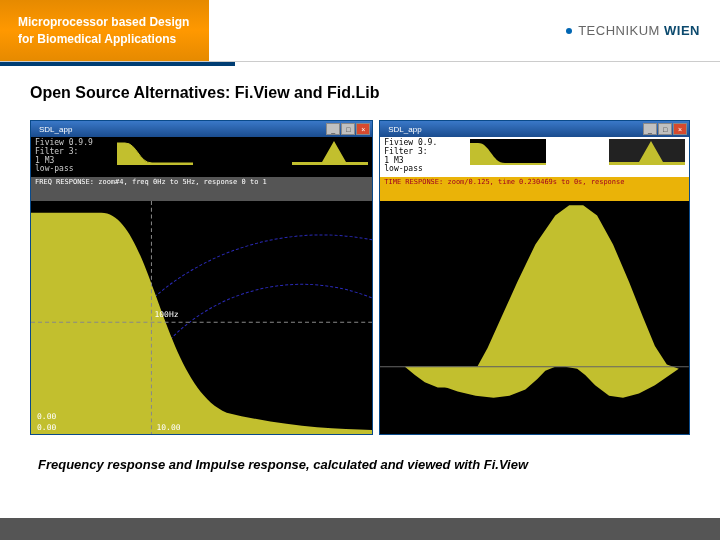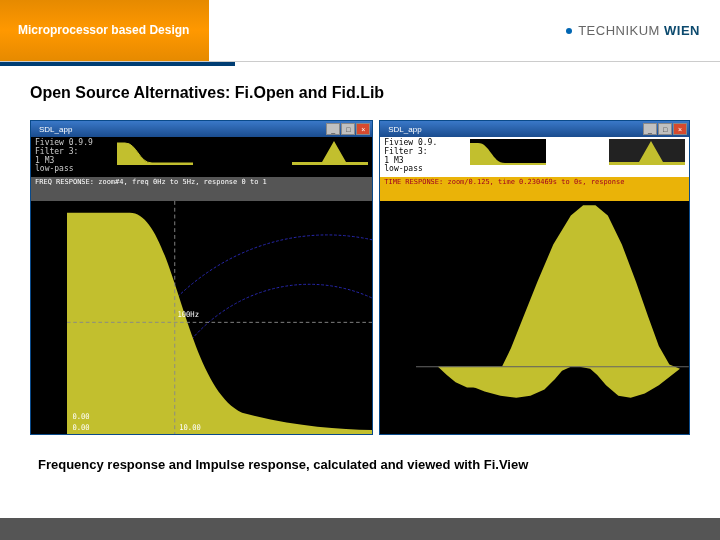--- a/index.html
+++ b/index.html
@@ -33,52 +33,53 @@
   .info-line { white-space: nowrap; }
   .mini-plot { position: absolute; top: 2px; height: 26px; background: #000; }
   .mini1 { left: 86px; width: 76px; }
   .mini2 { right: 4px; width: 76px; }
   .mini-curve { width: 100%; height: 100%; }
 
   .status-bar { background: #555; color: #fff; font-family: monospace; font-size: 7px; height: 24px; padding: 1px 4px; white-space: nowrap; overflow: hidden; }
   .cursor-bar { display:flex; gap:4px; align-items:center; }
   .cursor-bar span:first-child { background:#555; color:#fff; padding:0 3px; }
 
-  .plot-area { flex: 1; background: #000; position: relative; overflow: hidden; margin-left: 36px; }
+  .plot-area { flex: 1; background: #000; position: relative; overflow: hidden; }
   .plot-svg { width: 100%; height: 100%; display: block; }
 
-  .caption { font-size: 13px; font-weight: bold; color: #000; margin-top: 22px; padding: 0 8px; }
+  .caption { font-size: 13px; font-weight: bold; color: #000; margin-top: 22px; padding: 0 8px; font-style: italic; }
 
   .footer { position: absolute; bottom: 0; left: 0; width: 720px; height: 22px; background: #555; }
 </style>
 </head>
 <body>
 
 <div class="header">
   <div class="header-left">
     <div class="header-title">
       <span>Microprocessor based Design</span><br>
+      <span>for Biomedical Applications</span>
     </div>
   </div>
   <div class="header-right">
     <div class="logo-block">
       <span class="logo-dot"></span>
       <span class="logo-text">
         <span>TECHNIKUM</span> <span class="logo-text-bold">WIEN</span>
       </span>
     </div>
   </div>
 </div>
 <div class="thin-bar">
   <div class="thin-blue"></div>
     <div class="thin-white"></div>
 </div>
 
 <div class="content">
-  <div class="slide-title">Open Source Alternatives: Fi.Open and Fid.Lib</div>
+  <div class="slide-title">Open Source Alternatives: Fi.View and Fid.Lib</div>
 
   <div class="screenshots">
 
     <div class="app-window app-left">
       <div class="titlebar">
         <span class="titlebar-text">SDL_app</span>
         <span class="titlebar-btns">
           <span class="tbtn">_</span>
           <span class="tbtn">□</span>
           <span class="tbtn tbtn-close">×</span>

